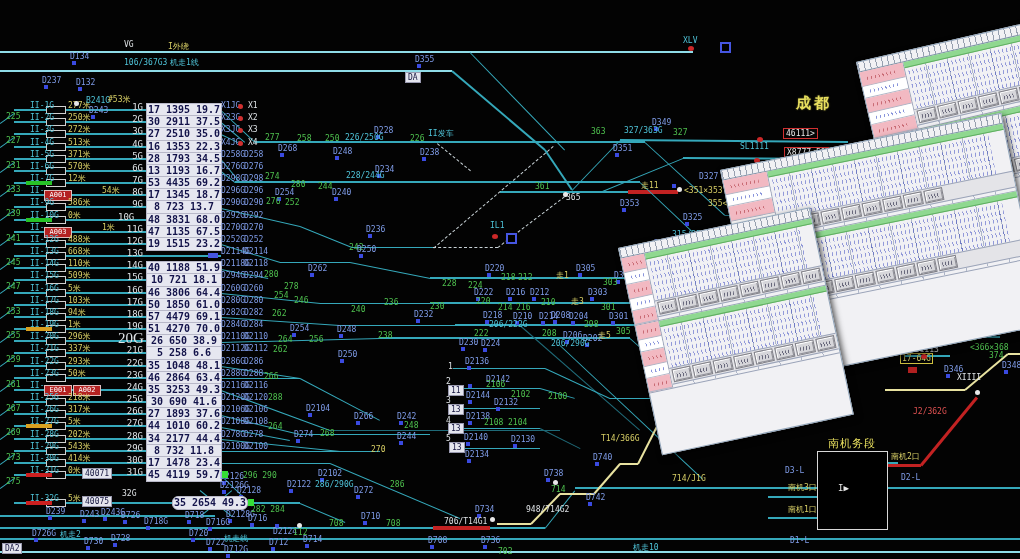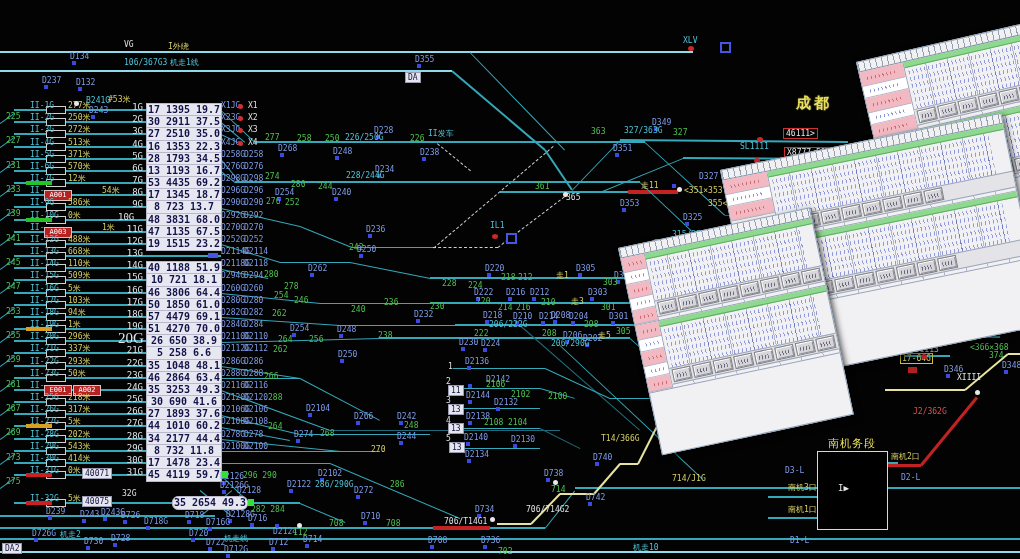--- a/index.html
+++ b/index.html
@@ -716,21 +716,21 @@
       <div class="bdot" style="left: 250px; top: 523px;"></div>
       <div class="lbl cd" style="left: 273px; top: 515px; margin-top: 12px;">D2124</div>
       <div class="bdot" style="left: 275px; top: 524px;"></div>
       <div class="lbl cg" style="left: 329px; top: 519px;">708</div>
       <div class="lbl cd" style="left: 361px; top: 512px;">D710</div>
       <div class="bdot" style="left: 363px; top: 521px;"></div>
       <div class="lbl cg" style="left: 386px; top: 519px;">708</div>
       <div class="lbl cw" style="left: 444px; top: 517px;">706/T14G1</div>
       <div class="lbl cd" style="left: 475px; top: 505px;">D734</div>
       <div class="bdot" style="left: 477px; top: 514px;"></div>
-      <div class="lbl cw" style="left: 526px; top: 505px;">706/714G2</div>
+      <div class="lbl cw" style="left: 526px; top: 505px;">948/714G2</div>
       <div class="lbl cd" style="left: 544px; top: 469px;">D738</div>
       <div class="bdot" style="left: 546px; top: 478px;"></div>
       <div class="lbl cg" style="left: 551px; top: 485px;">714</div>
       <div class="lbl cd" style="left: 586px; top: 493px;">D742</div>
       <div class="bdot" style="left: 588px; top: 502px;"></div>
       <div class="lbl cd" style="left: 593px; top: 453px;">D740</div>
       <div class="bdot" style="left: 595px; top: 462px;"></div>
       <div class="lbl cy" style="left: 601px; top: 434px;">T14/366G</div>
       <div class="lbl cy" style="left: 672px; top: 474px;">714/J1G</div>
       <div class="lbl cd" style="left: 32px; top: 529px;">D726G</div>

